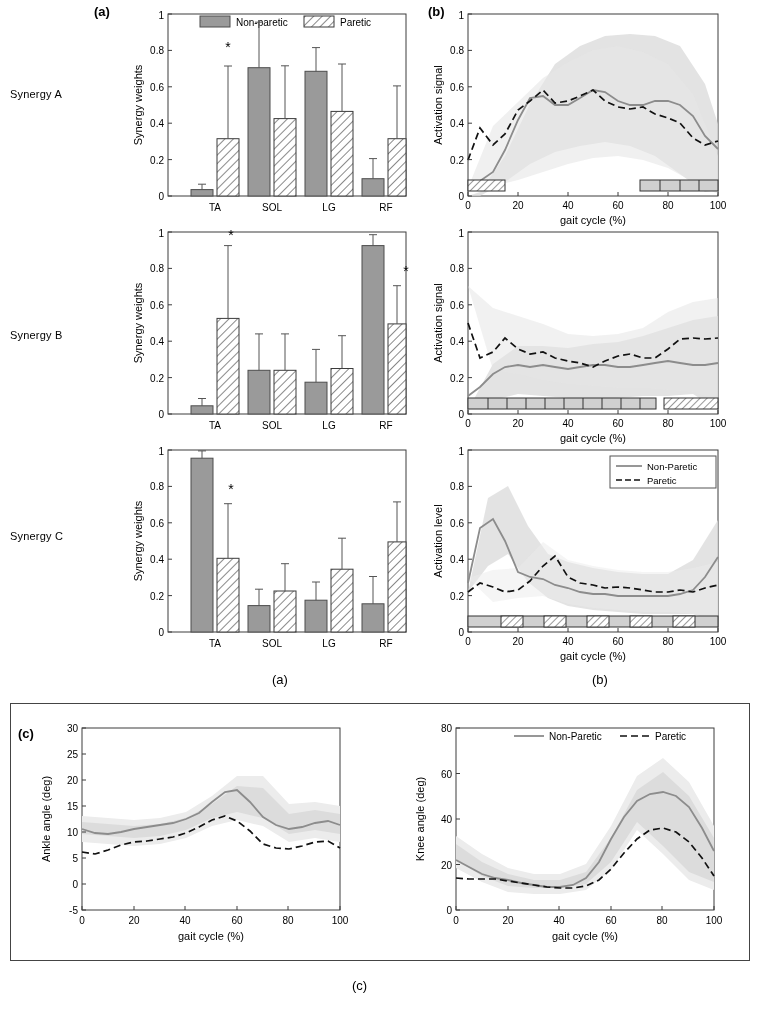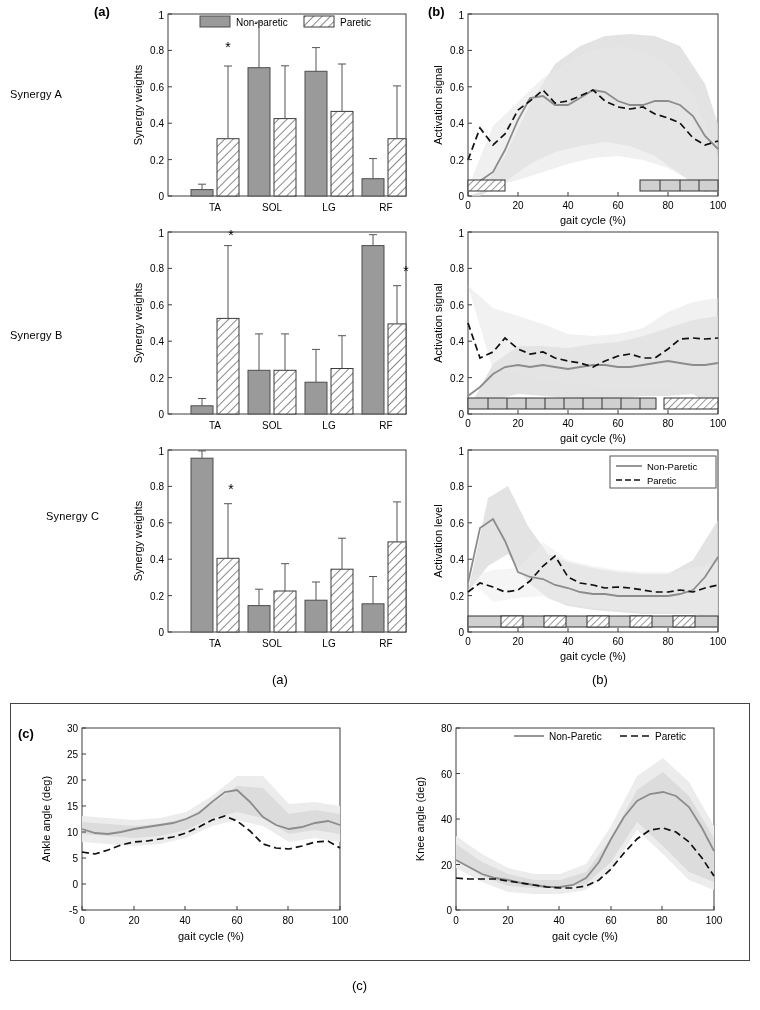--- a/index.html
+++ b/index.html
@@ -18,21 +18,21 @@
   .cbox{
     position:absolute;border:1px solid #444;box-sizing:border-box;
   }
   text{font-family:"Liberation Sans", sans-serif;}
 </style>
 </head>
 <body>
 
 <div class="row-title" style="left:10px;top:88px;">Synergy A</div>
 <div class="row-title" style="left:10px;top:305px;margin-top:24px;">Synergy B</div>
-<div class="row-title" style="left:10px;top:510px;margin-left:36px;">Synergy C</div>
+<div class="row-title" style="left:10px;top:530px;">Synergy C</div>
 
 <div class="corner-label" style="left:94px;top:4px;">(a)</div>
 <div class="corner-label" style="left:428px;top:4px;">(b)</div>
 
 <div class="panel" style="left:128px;top:6px;">
   <svg width="285" height="222" viewBox="0 0 285 222">
     <defs>
       <pattern id="hatchA" width="6" height="6" patternUnits="userSpaceOnUse" patternTransform="rotate(45)">
         <rect width="6" height="6" fill="#ffffff"></rect>
         <line x1="0" y1="0" x2="0" y2="6" stroke="#3b3b3b" stroke-width="1.2"></line>

